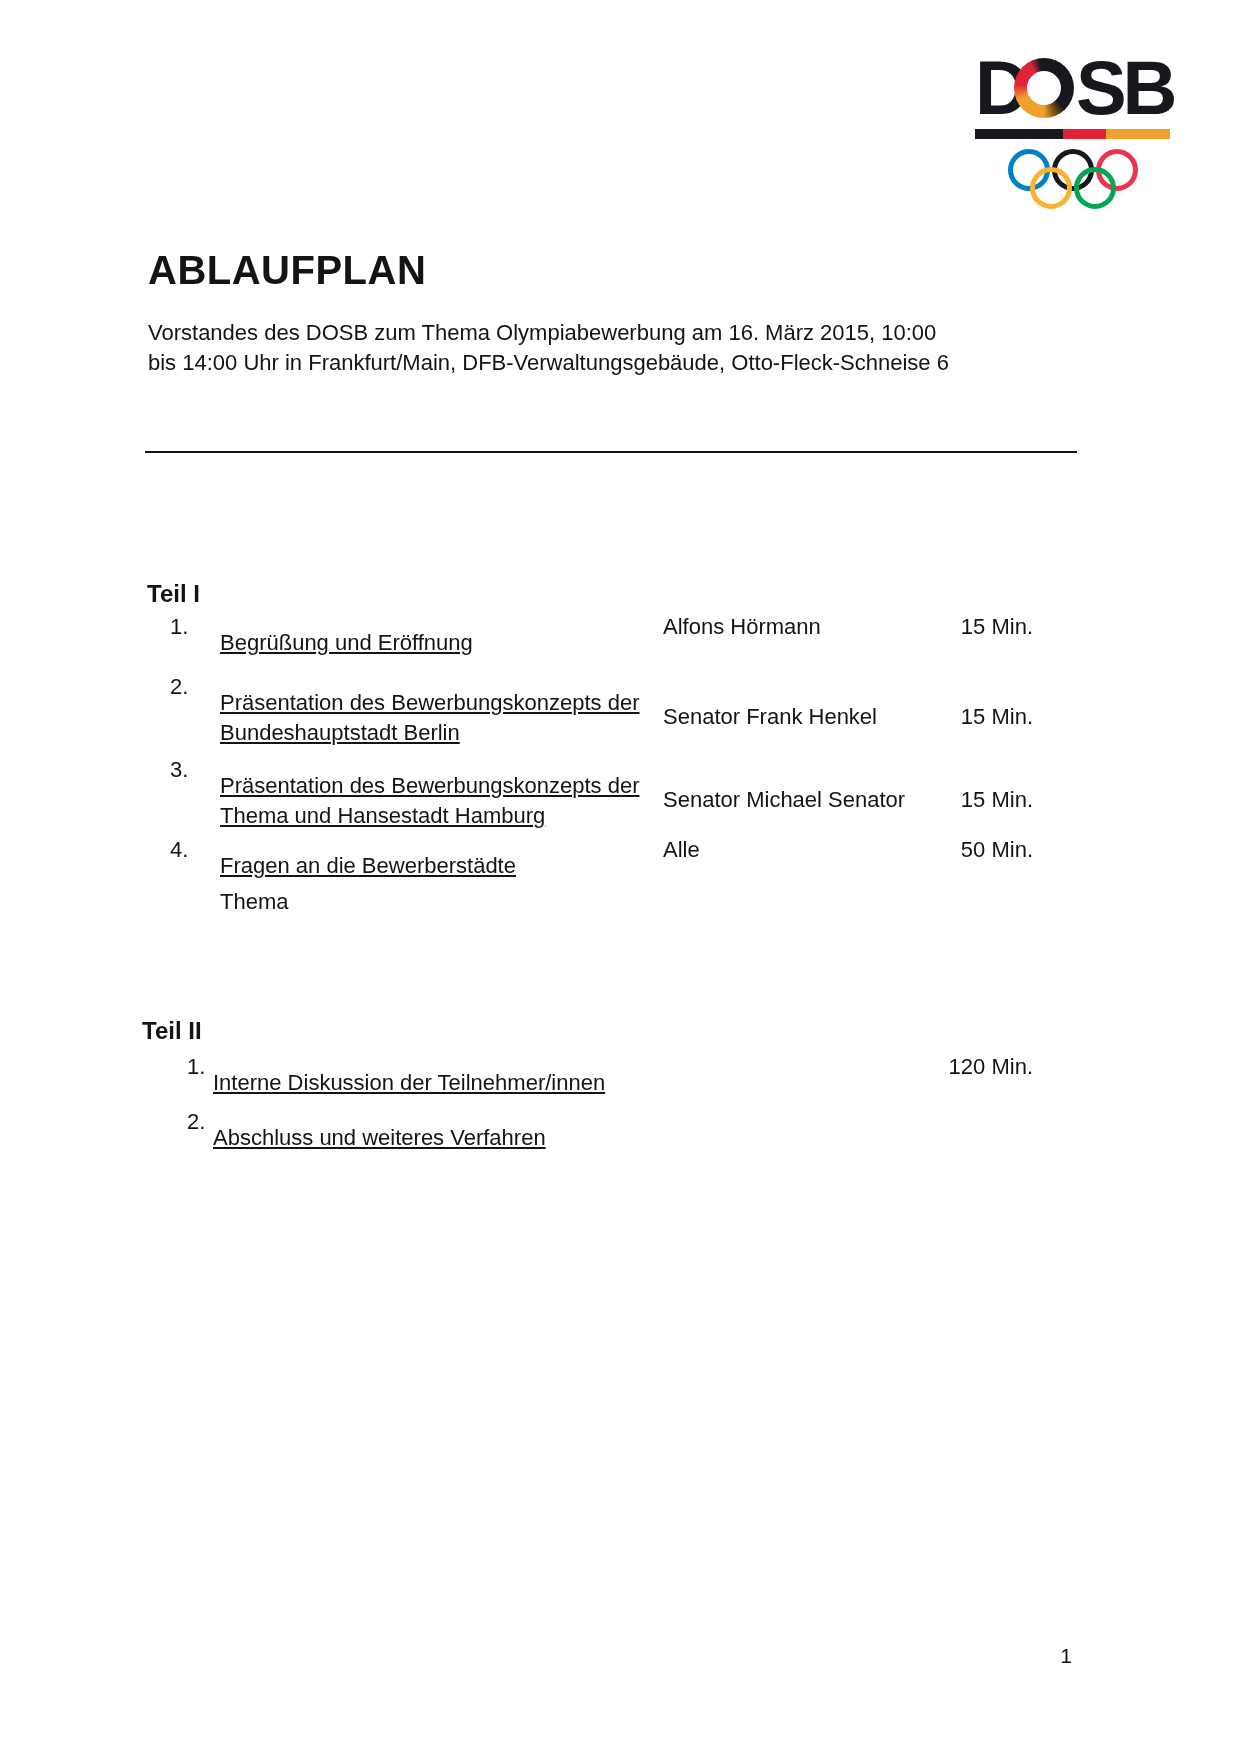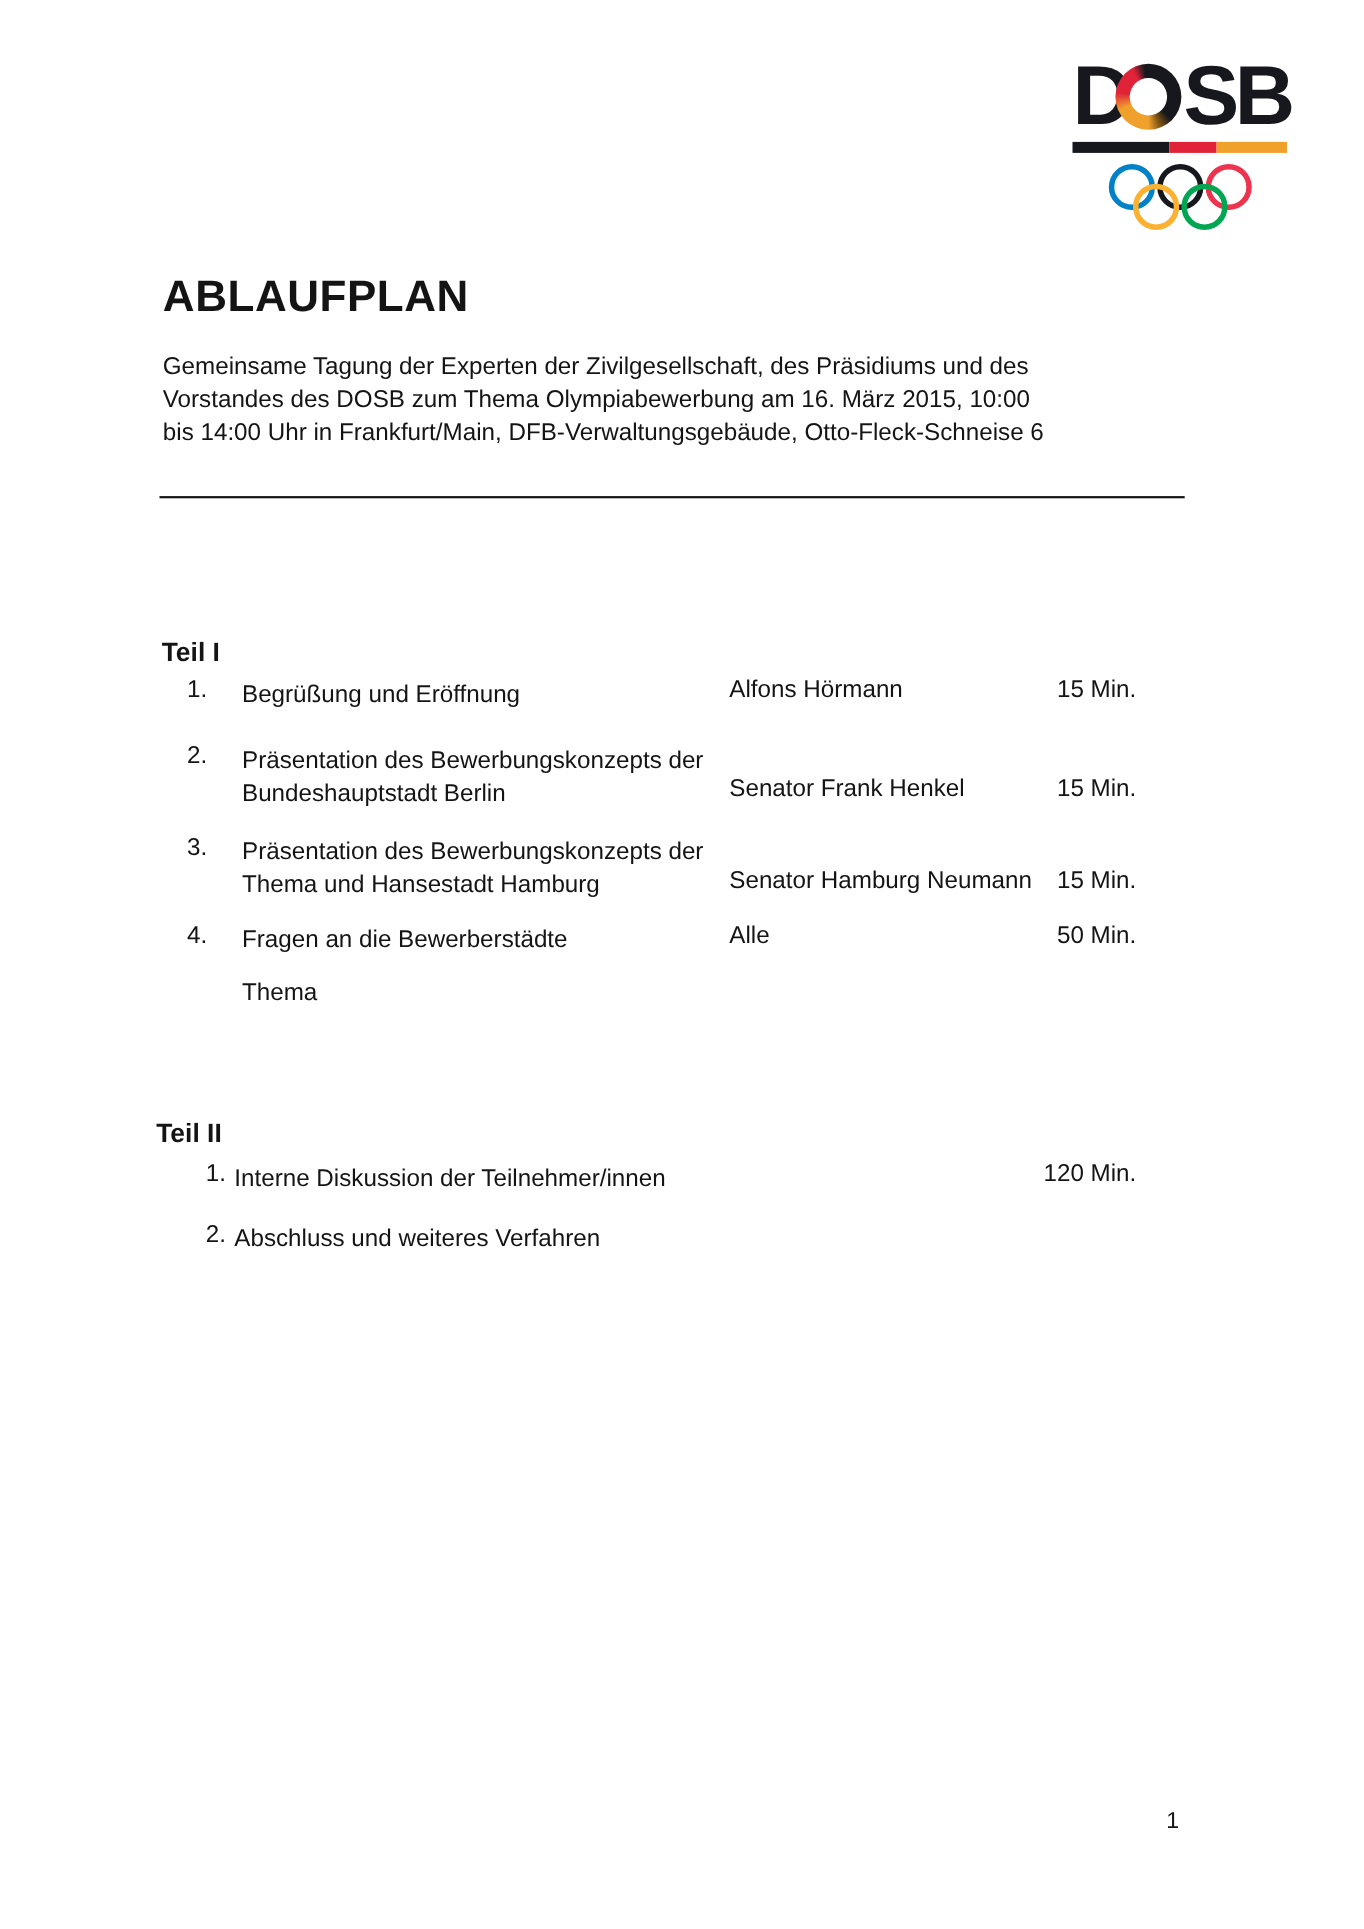--- a/index.html
+++ b/index.html
@@ -58,21 +58,21 @@
   .section-heading {
     position:absolute; font-size:24px; font-weight:bold; white-space:nowrap;margin-top:22px;
   }
   #teil1-heading { left:147px; top:558px; }
   #teil2-heading { left:142px; top:995px; }
 
   .row { position:absolute; left:0; width:1240px; font-size:22px; line-height:30px; }
   .row .num   { position:absolute; top:0; }
   .t1 .num    { left:170px; }
   .t2 .num    { left:187px; }
-  .row .lines { position:absolute; top:4px; white-space:nowrap; }
+  .row .lines { position:absolute; top:16px; white-space:nowrap;text-decoration:underline; }
   .t1 .lines  { left:220px; }
   .t2 .lines  { left:213px; }
   .row .speaker  { position:absolute; left:663px; bottom:0; height:30px; white-space:nowrap; }
   .row .duration { position:absolute; right:207px; bottom:0; height:30px; white-space:nowrap; }
 
   #t1-row1 { top:612px; height:30px; }
   #t1-row2 { top:672px; height:60px; }
   #t1-row3 { top:755px; height:60px; }
   #t1-row4 { top:835px; height:30px; }
   .pause-note { position:absolute; left:220px; top:887px; font-size:22px; line-height:30px; }
@@ -108,21 +108,20 @@
         <circle cx="110" cy="22" r="18.5" fill="none" stroke="#ee334e" stroke-width="5"></circle>
         <circle cx="44" cy="40" r="18.5" fill="none" stroke="#fcb131" stroke-width="5"></circle>
         <circle cx="88" cy="40" r="18.5" fill="none" stroke="#00a651" stroke-width="5"></circle>
       </svg>
     </div>
   </div>
 
   <div class="doc-title">ABLAUFPLAN</div>
 
   <div class="intro">
-    <div>Gemeinsame Tagung der Experten der Zivilgesellschaft, des Präsidiums und des</div>
     <div>Vorstandes des DOSB zum Thema Olympiabewerbung am 16. März 2015, 10:00</div>
     <div>bis 14:00 Uhr in Frankfurt/Main, DFB-Verwaltungsgebäude, Otto-Fleck-Schneise 6</div>
   </div>
 
   <div class="divider"></div>
 
   <div class="section-heading" id="teil1-heading">Teil I</div>
 
   <div class="row t1" id="t1-row1">
     <span class="num">1.</span>
@@ -142,21 +141,21 @@
     <span class="speaker">Senator Frank Henkel</span>
     <span class="duration">15 Min.</span>
   </div>
 
   <div class="row t1" id="t1-row3">
     <span class="num">3.</span>
     <div class="lines">
       <div>Präsentation des Bewerbungskonzepts der</div>
       <div>Thema und Hansestadt Hamburg</div>
     </div>
-    <span class="speaker">Senator Hamburg Neumann</span>
+    <span class="speaker">Senator Michael Senator</span>
     <span class="duration">15 Min.</span>
   </div>
 
   <div class="row t1" id="t1-row4">
     <span class="num">4.</span>
     <div class="lines">
       <div>Fragen an die Bewerberstädte</div>
     </div>
     <span class="speaker">Alle</span>
     <span class="duration">50 Min.</span>

